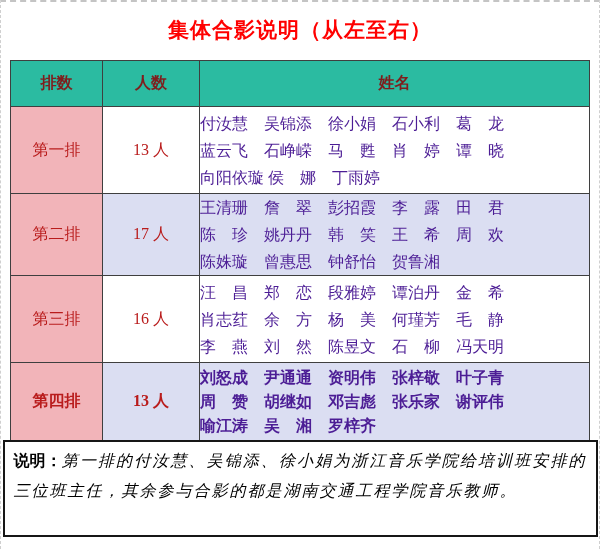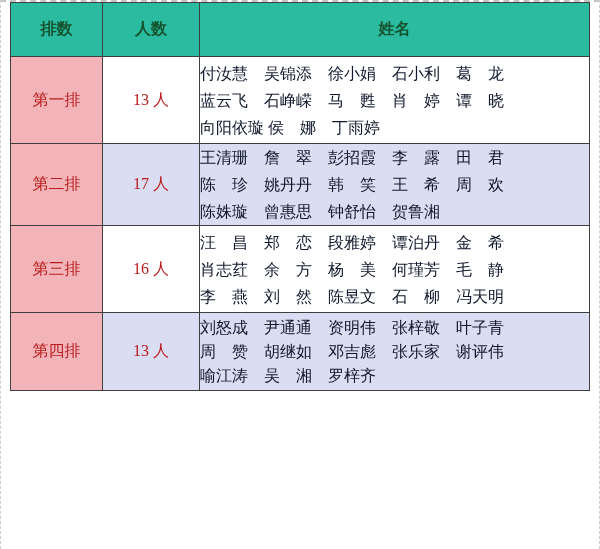--- a/index.html
+++ b/index.html
@@ -32,54 +32,54 @@
     table-layout: fixed;
   }
   table.main th, table.main td {
     border: 1.6px solid #3f3f3f;
     padding: 0;
   }
   col.c-row   { width: 92px; }
   col.c-count { width: 97px; }
   table.main th {
     background: #2bbba1;
-    height: 54px;
+    height: 46px;
     font-family: "Liberation Sans", "DejaVu Sans", sans-serif;
     font-size: 16px;
     font-weight: bold;
-    color: #14532d;
+    color: #7f1d1d;
     text-align: center;
     vertical-align: middle;
   }
   td.row-label {
     background: #f2b4b9;
     text-align: center;
     vertical-align: middle;
     font-size: 16px;
     color: #b91c1c;
   }
   td.row-count {
     text-align: center;
     vertical-align: middle;
     font-size: 16px;
     color: #b91c1c;
   }
   td.row-names {
     padding: 3px 4px 3px 8px;
     font-size: 16px;
-    color: #0f172a;
+    color: #4c1d95;
     vertical-align: middle;
   }
   td.row-names .name-line {
     white-space: pre-wrap;
     line-height: 27px;
   }
   tr.h87 td { height: 87px; }
   tr.h88 td { height: 68px; }
-  tr.h78 td { height: 78px; }
+  tr.h78 td { height: 78px; font-weight: bold; }
   tr.h78 td.row-names .name-line { line-height: 24px; }
   tr.alt td.row-count, tr.alt td.row-names { background: #dbdef2; }
   .note {
     width: 595px;
     height: 97px;
     margin: -1px auto 0 auto;
     border: 2px solid #161616;
     padding: 4px 9px 6px 9px;
     font-size: 16px;
     line-height: 30px;
@@ -94,20 +94,21 @@
   .note-text {
     font-style: italic;
     letter-spacing: 2px;
   }
 </style>
 </head>
 <body>
 
 <div class="page">
 
+  <div class="title">集体合影说明（从左至右）</div>
 
   <table class="main">
     <colgroup>
       <col class="c-row">
       <col class="c-count">
       <col class="c-names">
     </colgroup>
     <thead>
       <tr>
         <th>排数</th>
@@ -148,14 +149,17 @@
         <td class="row-count">13 人</td>
         <td class="row-names">
           <div class="name-line">刘怒成　尹通通　资明伟　张梓敬　叶子青</div>
           <div class="name-line">周　赞　胡继如　邓吉彪　张乐家　谢评伟</div>
           <div class="name-line">喻江涛　吴　湘　罗梓齐</div>
         </td>
       </tr>
     </tbody>
   </table>
 
+  <div class="note">
+    <span class="note-label">说明：</span><span class="note-text">第一排的付汝慧、吴锦添、徐小娟为浙江音乐学院给培训班安排的三位班主任，其余参与合影的都是湖南交通工程学院音乐教师。</span>
+  </div>
 
 </div>
 
 </body></html>

